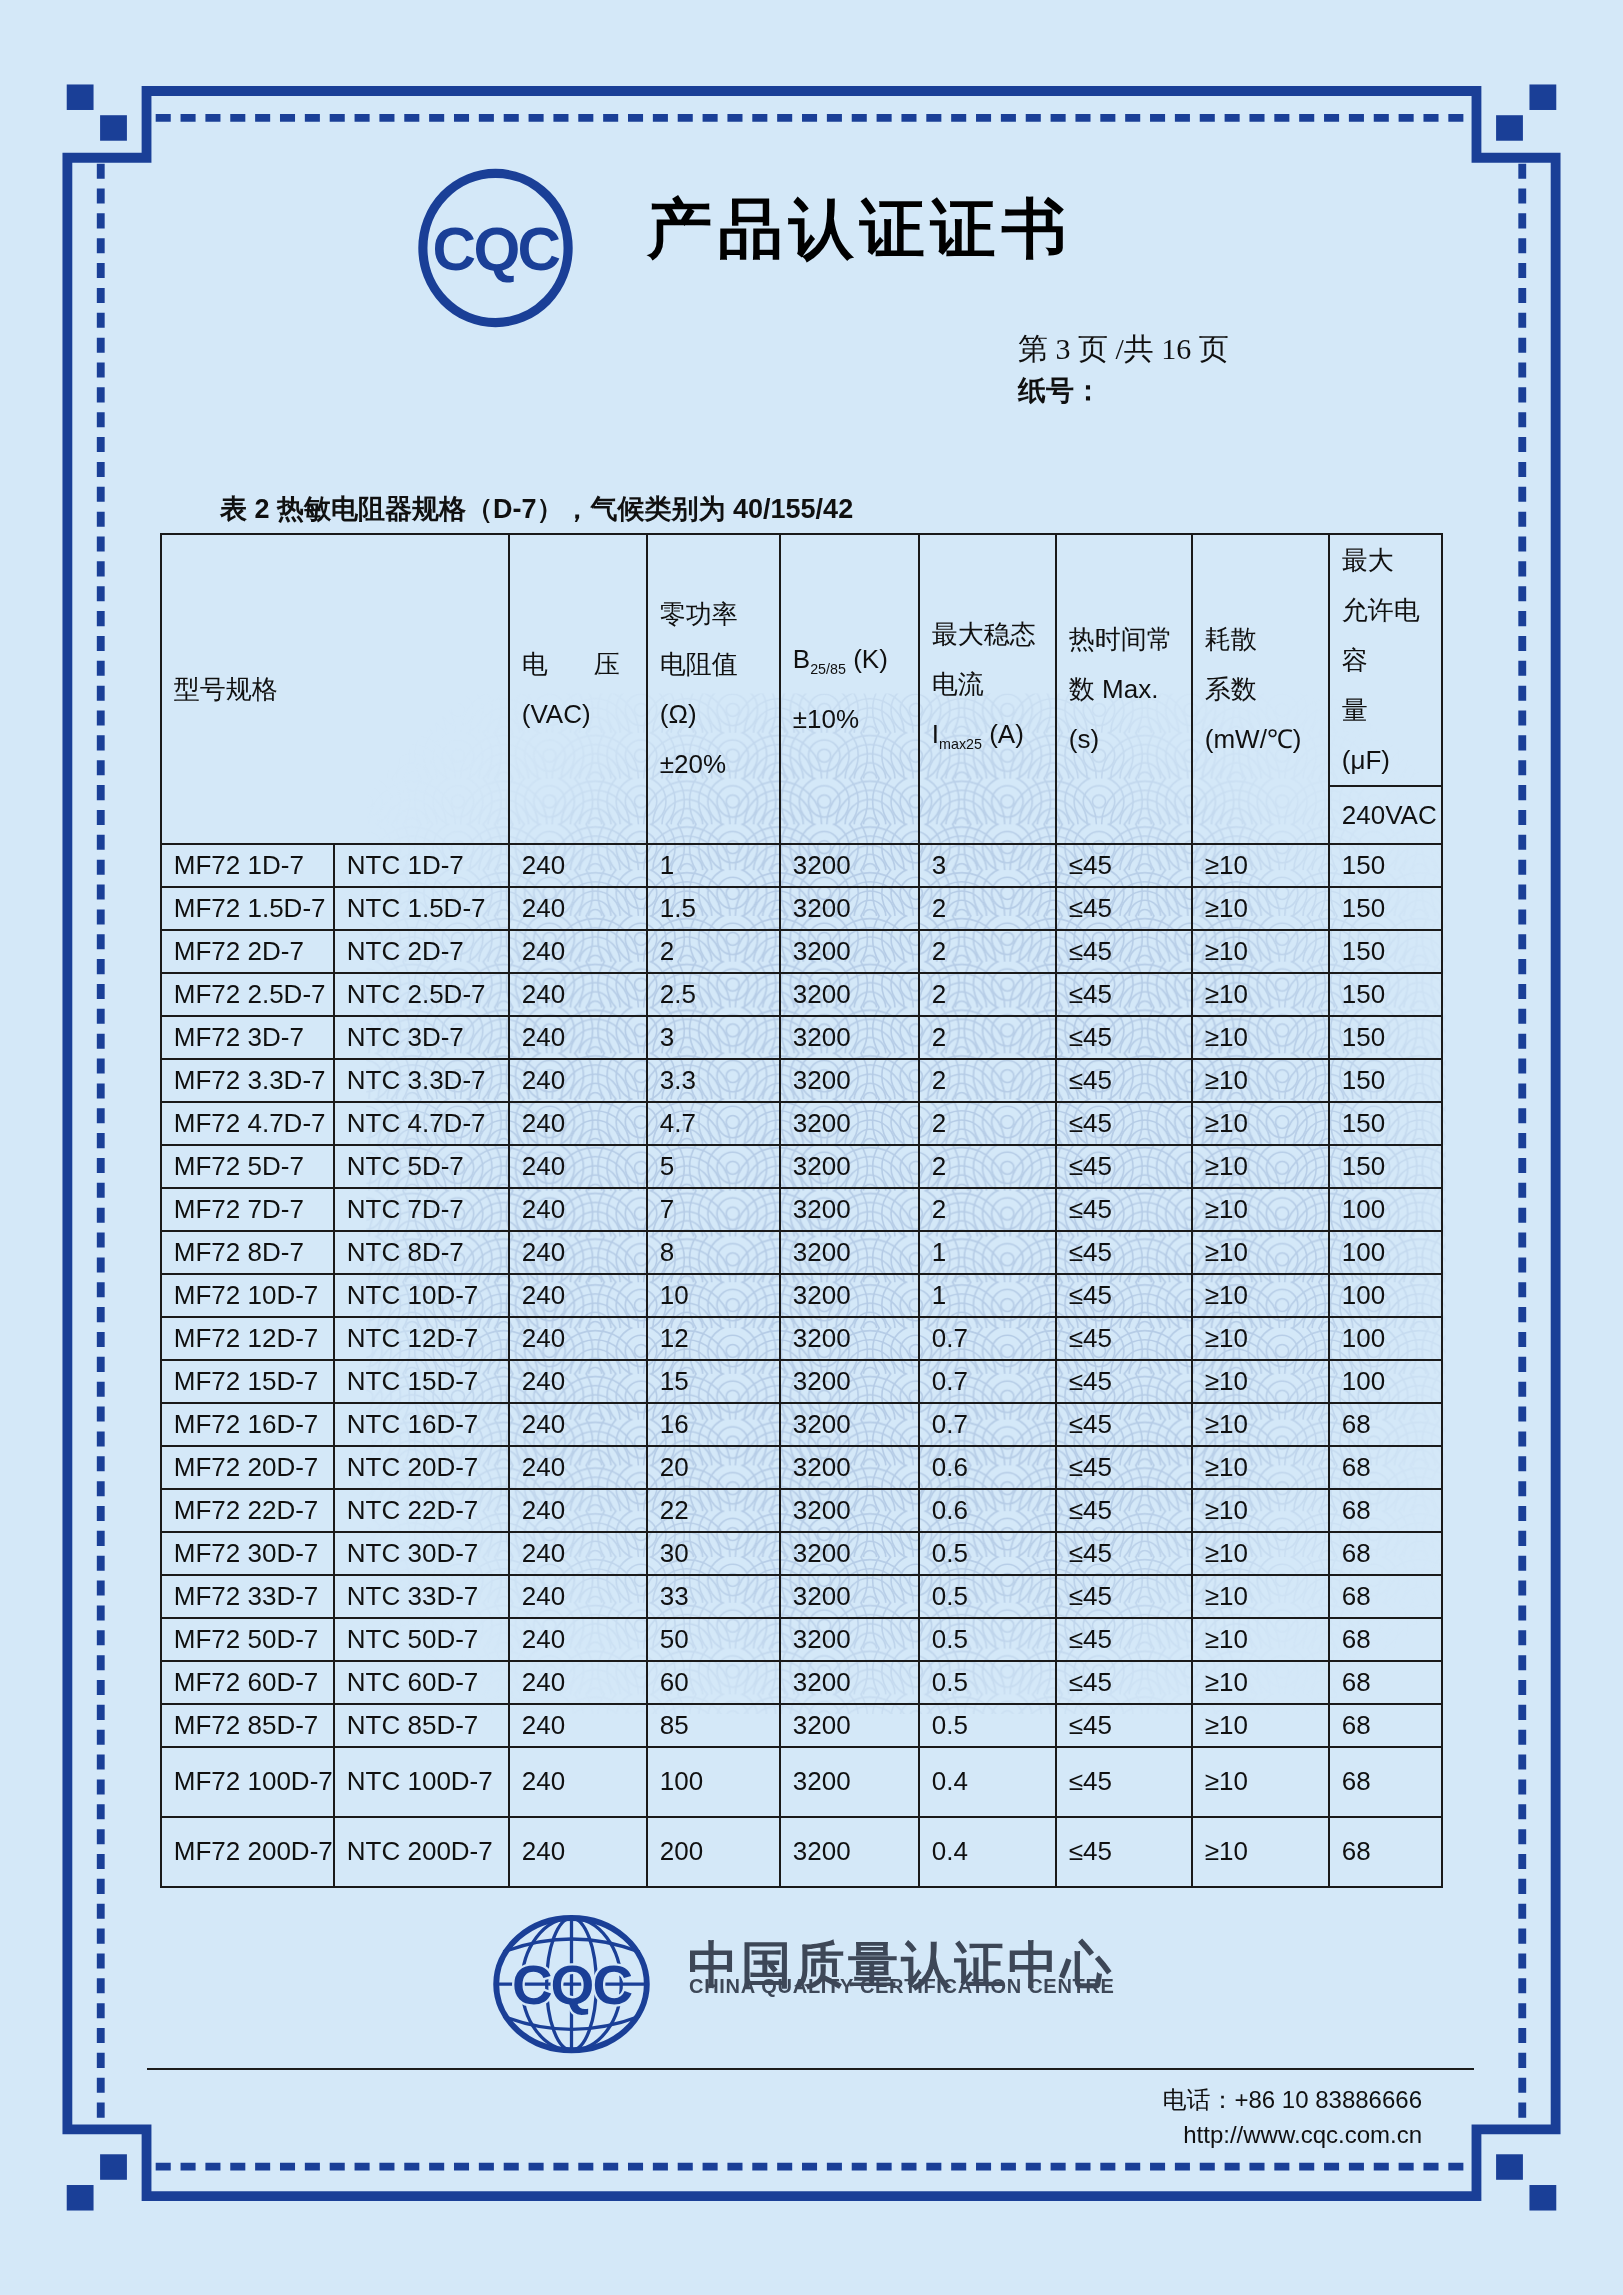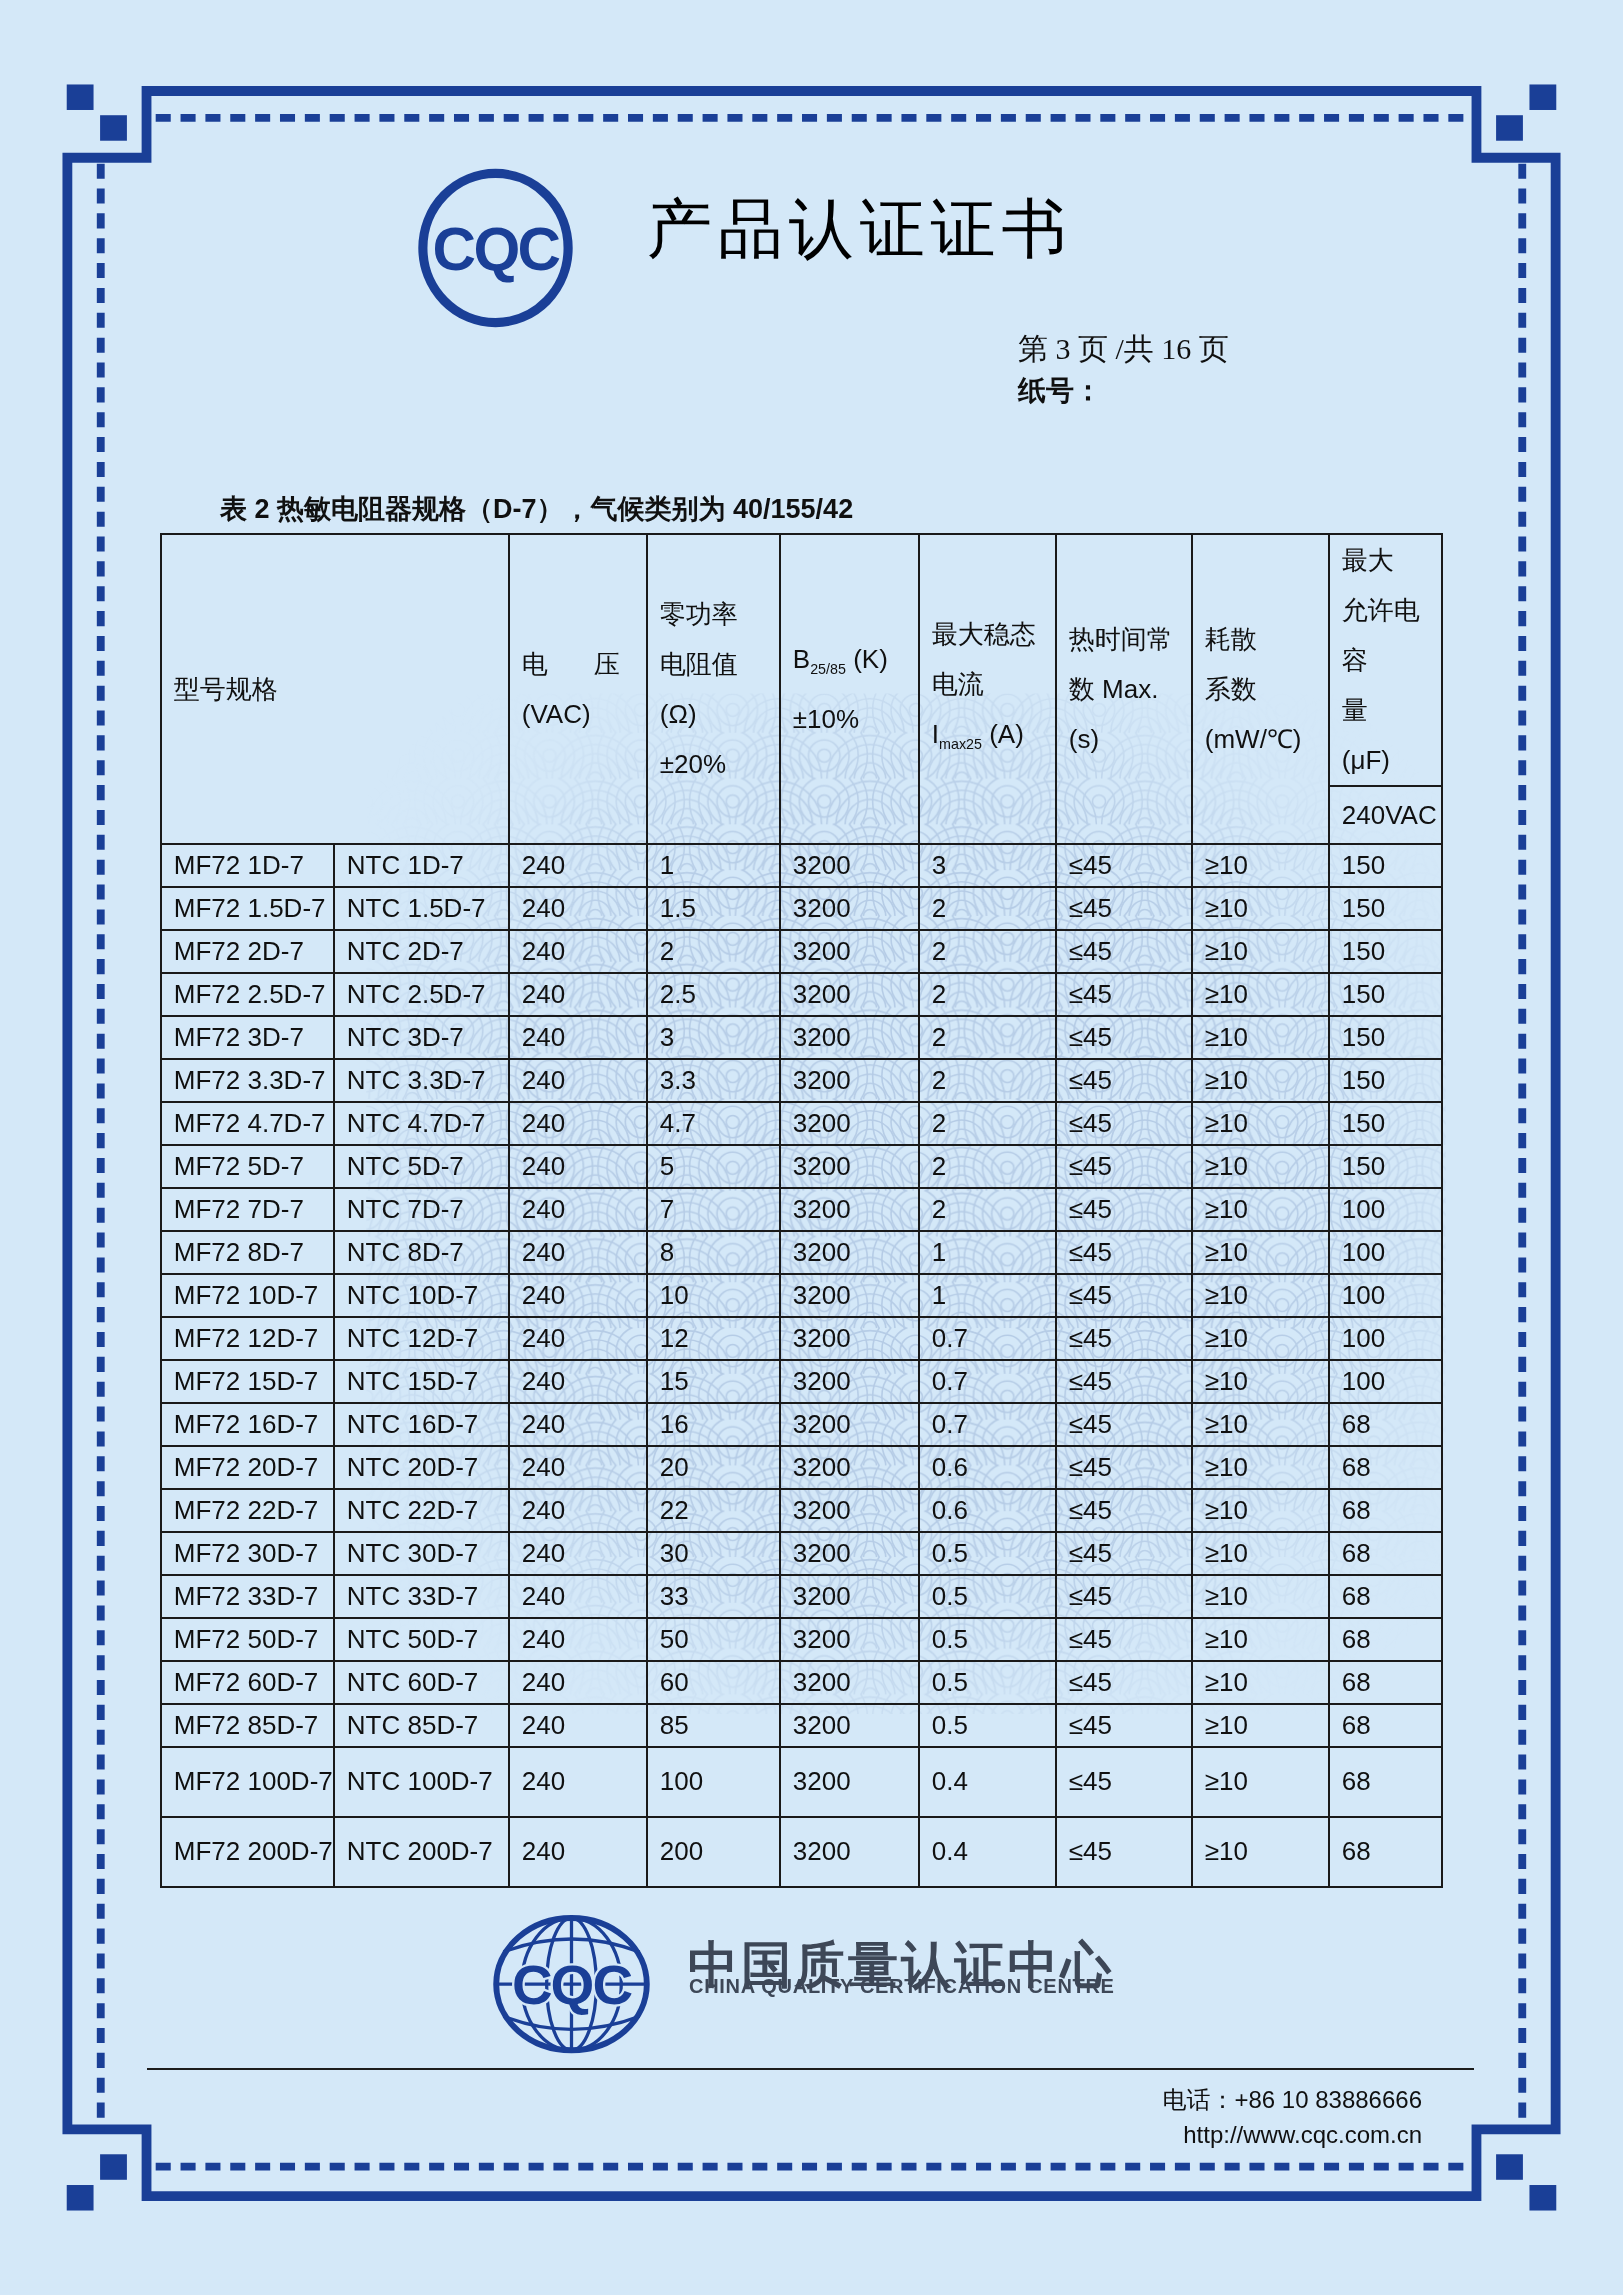--- a/index.html
+++ b/index.html
@@ -3,21 +3,21 @@
 <meta charset="utf-8">
 <style>
   html,body{margin:0;padding:0;}
   body{width:1623px;height:2295px;background:#d4e8f8;font-family:"Liberation Sans",sans-serif;}
   .page{position:relative;width:1571px;height:2295px;overflow:hidden;background:#d4e8f8;color:#101010;}
   .abs{position:absolute;}
   svg{display:block;}
 
   
   .cqc-logo{left:417px;top:168px;width:157px;height:160px;}
-  .doc-title{left:647px;top:185px;font-size:65px;font-weight:normal;letter-spacing:5.9px;color:#000;white-space:nowrap;}
+  .doc-title{left:647px;top:185px;font-size:65px;font-weight:bold;letter-spacing:5.9px;color:#000;white-space:nowrap;}
   .meta-serif{font-family:"Liberation Serif",serif;}
   .meta-line1{left:222px;top:329px;font-size:30px;white-space:nowrap;}
   .meta-line2{left:222px;top:372px;font-size:28px;font-weight:bold;white-space:nowrap;}
   .meta-right1{left:1018px;top:329px;font-size:30px;white-space:nowrap;}
   .meta-right2{left:1018px;top:372px;font-size:28px;font-weight:bold;white-space:nowrap;}
 
   
   .tbl-caption{left:220px;top:491px;font-size:27px;font-weight:bold;white-space:nowrap;}
   table.spec{position:absolute;left:160px;top:533px;border-collapse:collapse;table-layout:fixed;background:transparent;}
   table.spec td,table.spec th{border-left:2px solid #1a1a1a;border-right:2px solid #1a1a1a;

